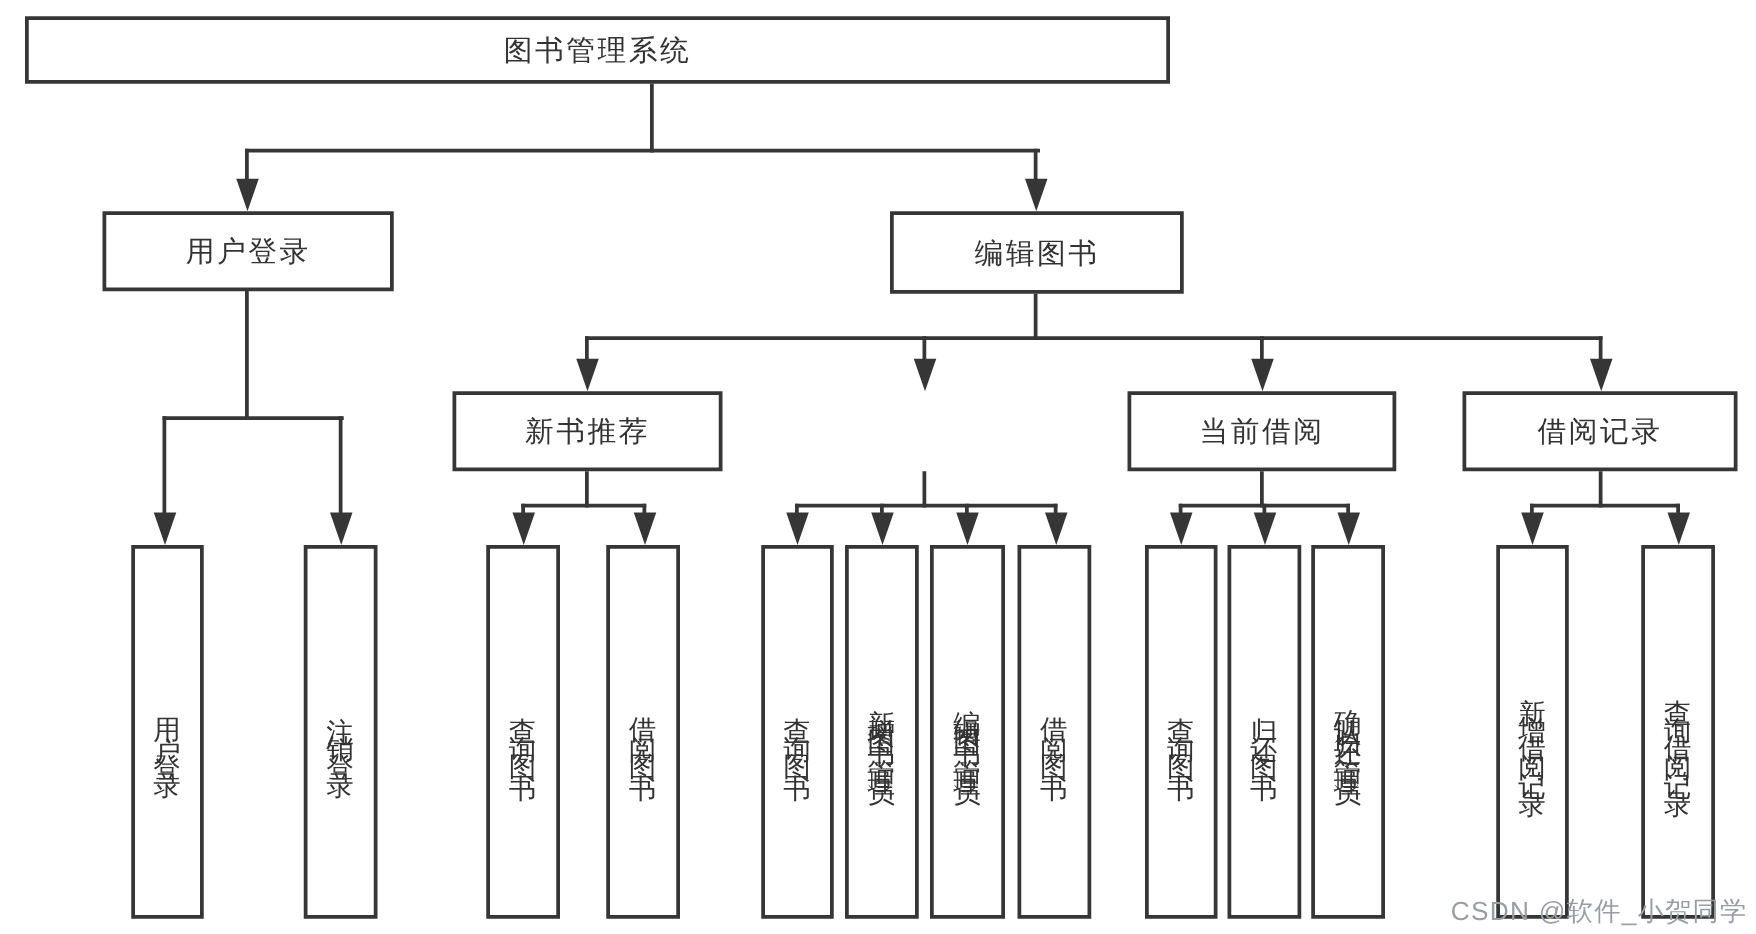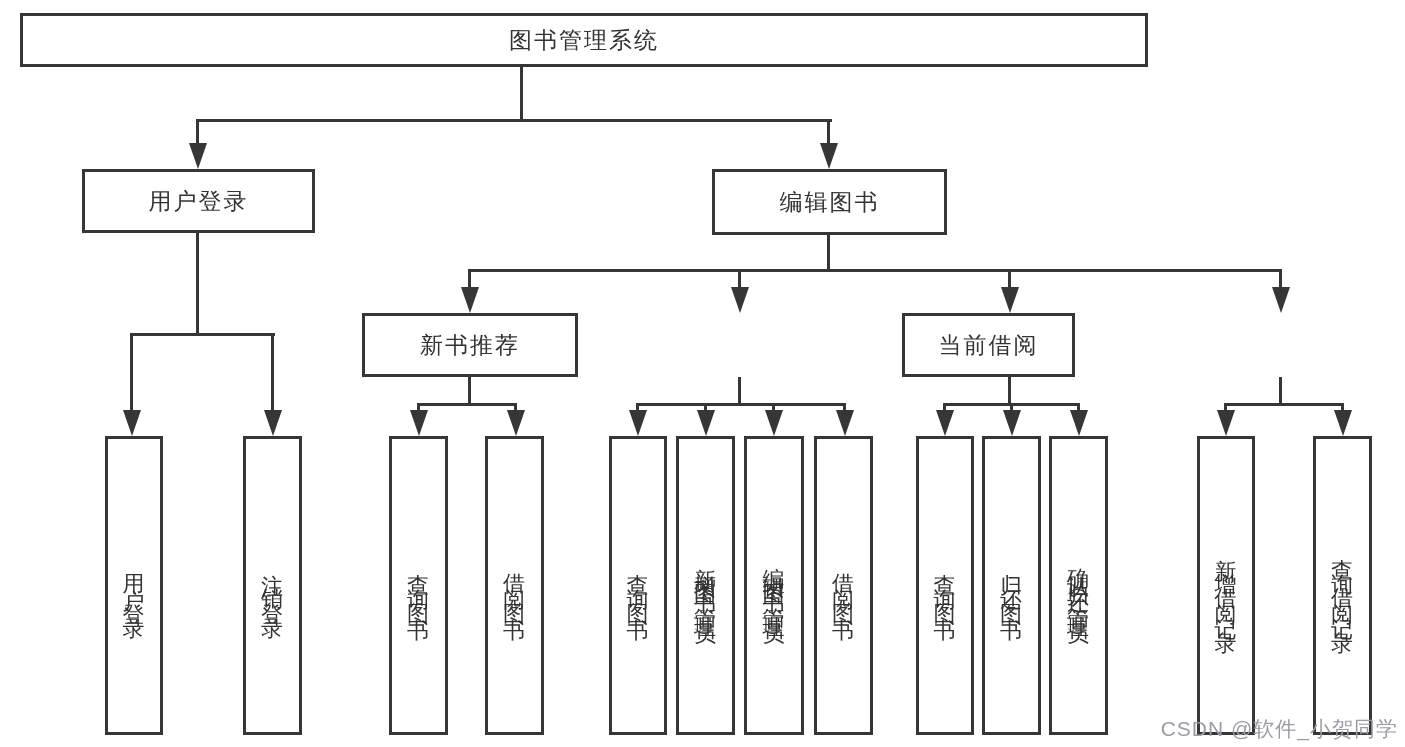--- a/index.html
+++ b/index.html
@@ -19,36 +19,39 @@
          border-left:9px solid transparent;border-right:9px solid transparent;
          border-top:26px solid #363636;}
   .watermark{position:absolute;right:7px;bottom:4px;font-size:21px;color:#9a9da3;
          letter-spacing:1px;z-index:20;white-space:nowrap;}
 </style>
 </head>
 <body>
 
 <div class="stage">
 
-  <div class="box" style="left:20px;top:13px;width:1128px;height:54px;">
+  <div class="box" style="left:20px;top:13px;width:916px;height:54px;">
     <span class="hlabel">图书管理系统</span>
   </div>
 
   <div class="box" style="left:82px;top:169px;width:233px;height:64px;">
     <span class="hlabel">用户登录</span>
   </div>
   <div class="box" style="left:712px;top:169px;width:235px;height:66px;">
     <span class="hlabel">编辑图书</span>
   </div>
 
   <div class="box" style="left:362px;top:313px;width:216px;height:64px;">
     <span class="hlabel">新书推荐</span>
   </div>
-  <div class="box" style="left:902px;top:313px;width:173px;height:64px;">
+  <div class="box" style="left:902px;top:313px;width:215px;height:64px;">
     <span class="hlabel">当前借阅</span>
+  </div>
+  <div class="box" style="left:1170px;top:313px;width:220px;height:64px;">
+    <span class="hlabel">借阅记录</span>
   </div>
 
   <div class="box leaf vshort" style="left:105px;top:436px;width:58px;height:299px;">
     <span class="vlabel">用户登录</span>
   </div>
   <div class="box leaf vshort" style="left:243px;top:436px;width:59px;height:299px;">
     <span class="vlabel">注销登录</span>
   </div>
 
   <div class="box leaf vshort" style="left:389px;top:436px;width:59px;height:299px;">

